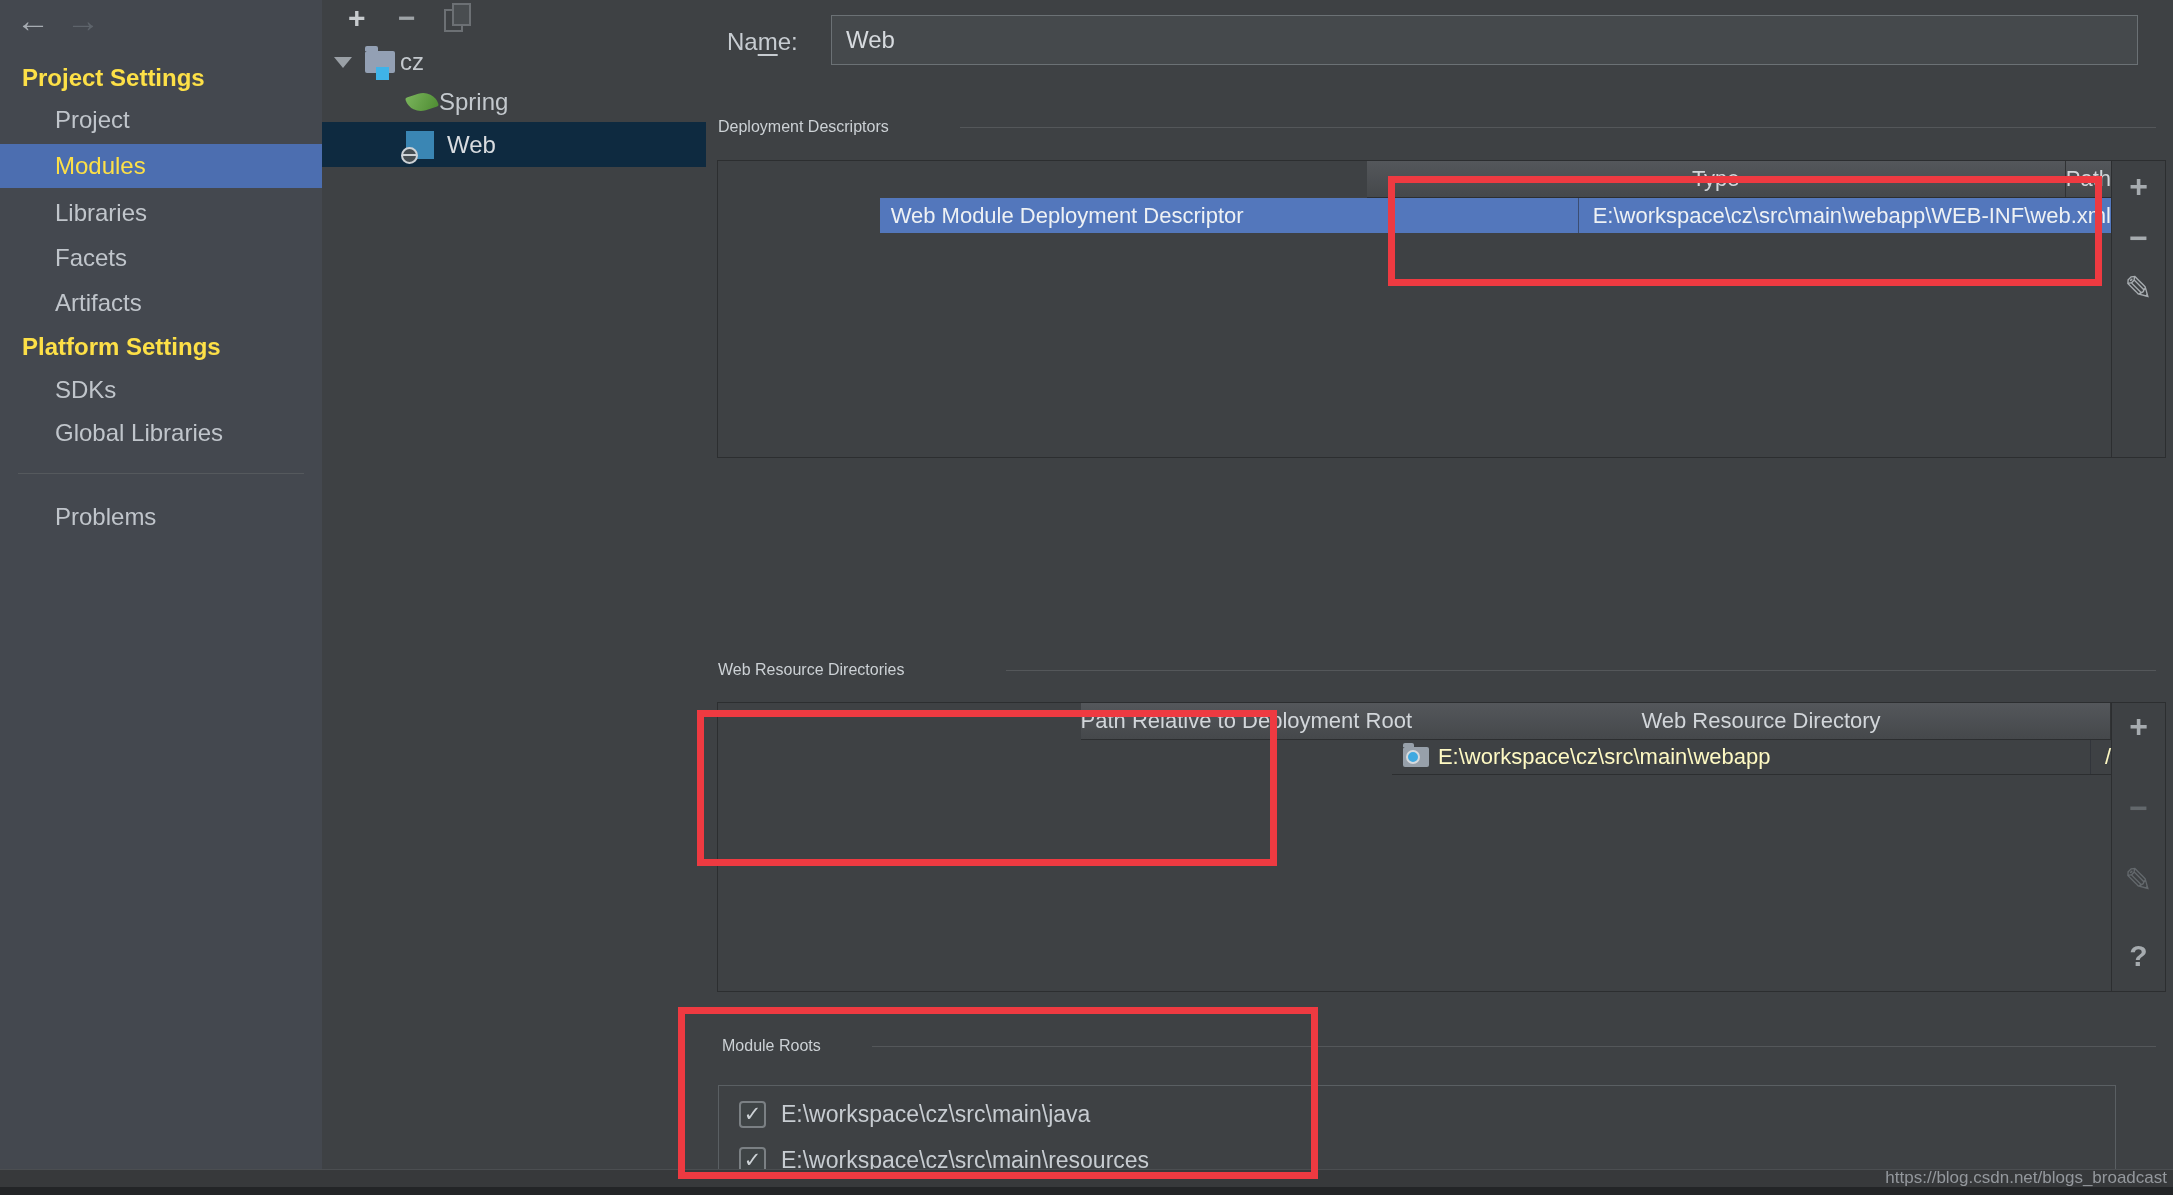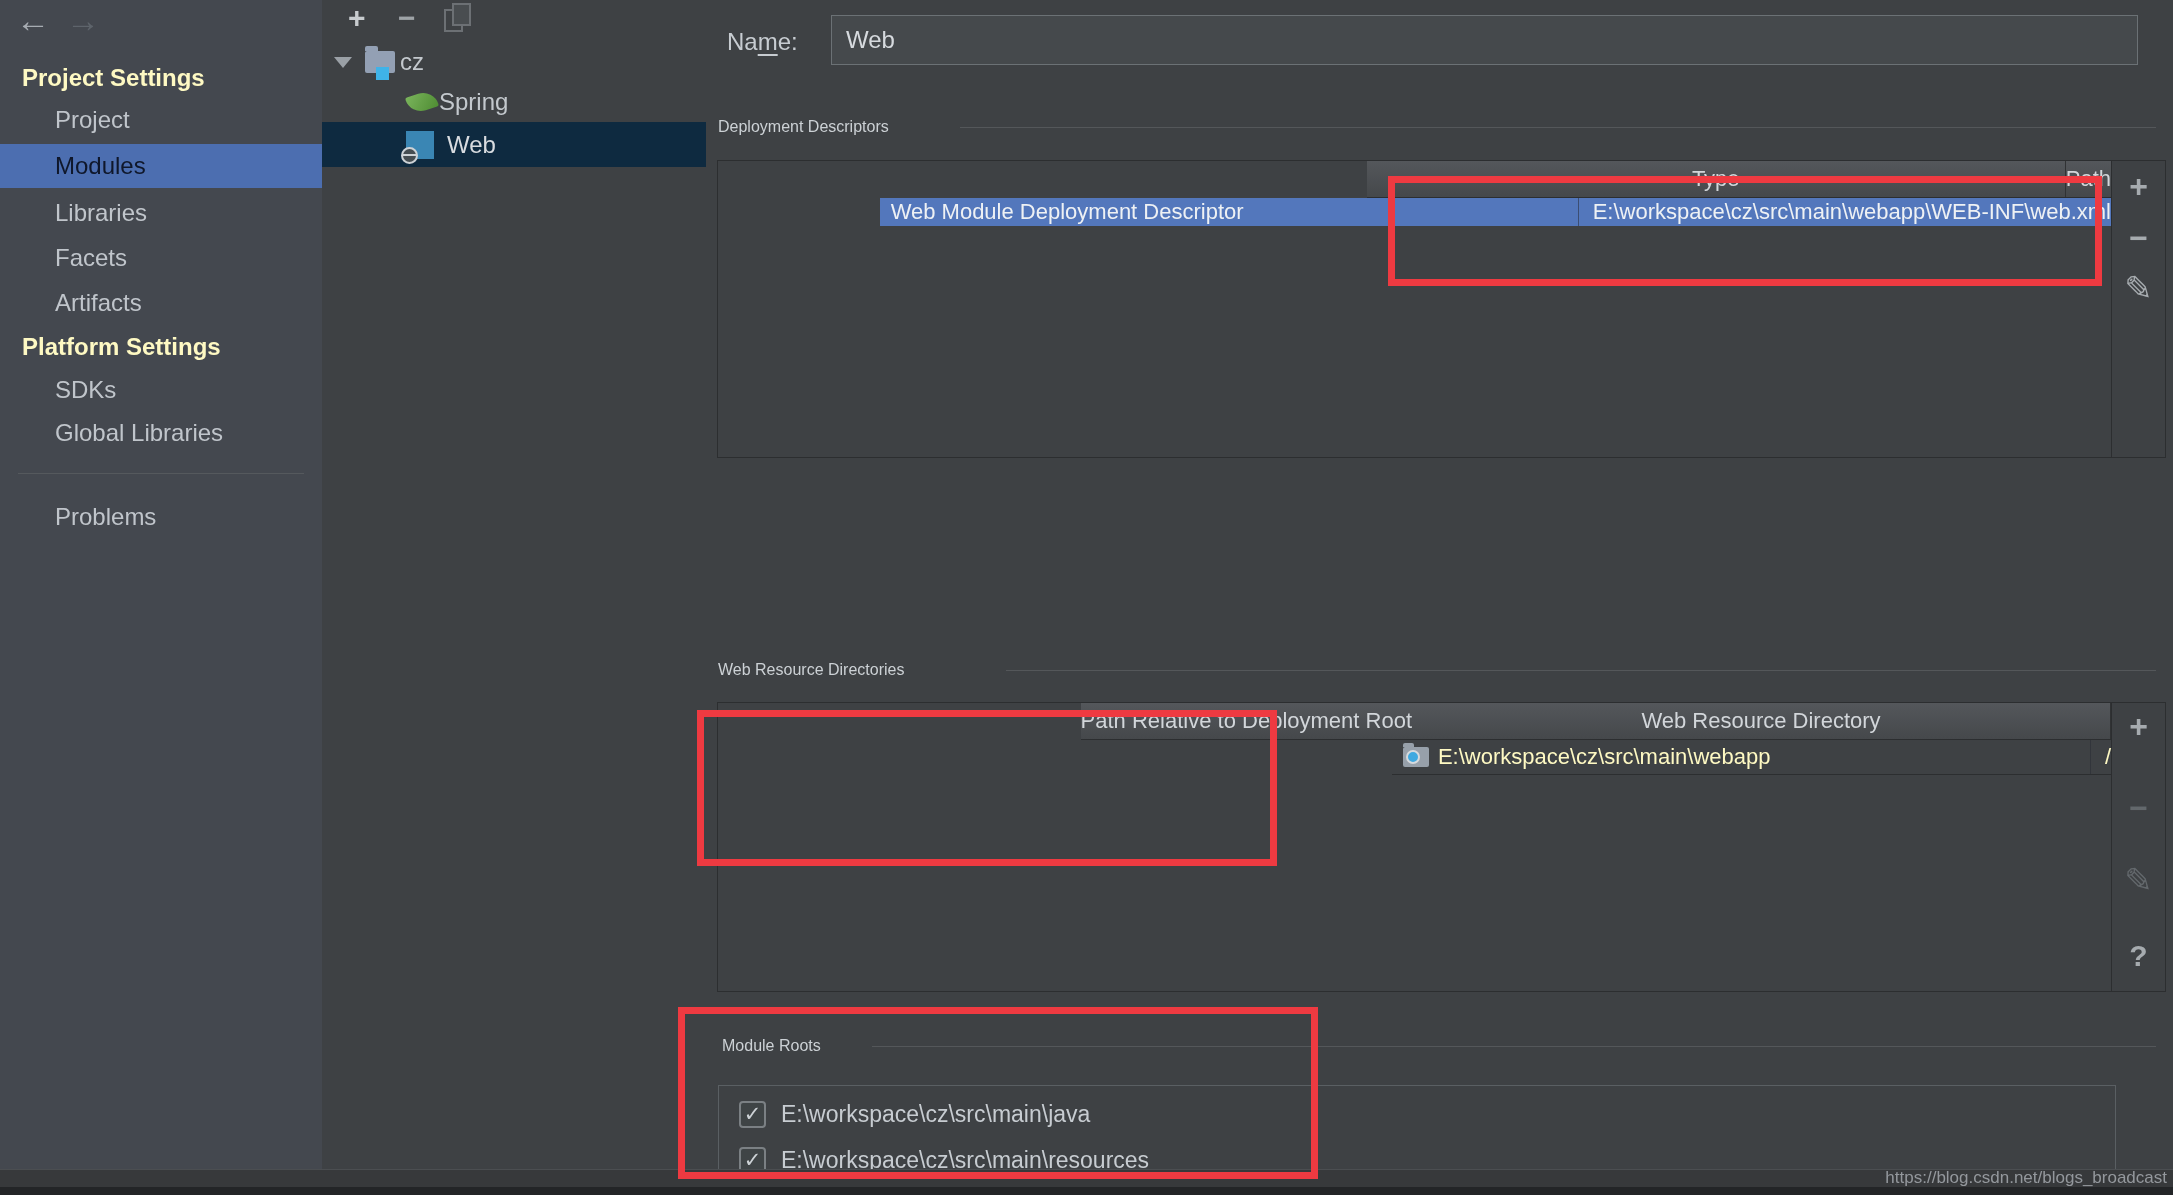--- a/index.html
+++ b/index.html
@@ -4,23 +4,23 @@
 <style>
   html,body{margin:0;padding:0;background:#2b2b2b;}
   #app{position:relative;width:2173px;height:1195px;background:#3e4144;overflow:hidden;
        font-family:"Liberation Sans","DejaVu Sans",sans-serif;color:#bdc2c7;}
   .abs{position:absolute;}
   
   .sidebar{left:0;top:0;width:322px;height:1169px;background:#44484f;border-right:1px solid #2e3033;}
   .navicon{position:absolute;top:0;font-size:34px;font-weight:bold;line-height:40px;}
   .navicon.back{left:16px;color:#a7acb2;}
   .navicon.fwd{left:66px;color:#5e646b;}
-  .sb-head{left:22px;height:28px;line-height:28px;font-size:24px;font-weight:bold;color:#fef9c3;white-space:nowrap;}
+  .sb-head{left:22px;height:28px;line-height:28px;font-size:24px;font-weight:bold;color:#fde047;white-space:nowrap;}
   .sb-item{left:0;width:322px;height:28px;line-height:28px;font-size:24px;color:#c0c5cb;padding-left:55px;box-sizing:border-box;white-space:nowrap;cursor:default;}
-  .sb-item.selected{background:var(--sidebar-selection,#4c6eb0);color:#0f172a;}
+  .sb-item.selected{background:var(--sidebar-selection,#4c6eb0);color:#fde047;}
   .sb-divider{left:18px;width:286px;height:1px;background:#55595d;}
   
   .tree{left:322px;top:0;width:384px;height:1169px;background:#3e4144;border-right:1px solid #303234;}
   .tree-toolbar-icon{position:absolute;top:2px;font-size:30px;line-height:32px;font-weight:bold;}
   .tree-row{position:absolute;left:0;width:384px;display:flex;align-items:center;font-size:24px;color:#c3c8cd;white-space:nowrap;}
   .tree-row.selected{background:var(--tree-selection,#0e2a40);color:#d8dce0;}
   .tri-down{width:0;height:0;border-left:9px solid transparent;border-right:9px solid transparent;border-top:11px solid #9aa0a6;}
   .folder-icon{width:30px;height:22px;background:#93a0b4;border-radius:2px;position:relative;}
   .folder-icon::before{content:"";position:absolute;top:-5px;left:0;width:13px;height:5px;background:#93a0b4;border-radius:2px 2px 0 0;}
   .folder-icon::after{content:"";position:absolute;left:11px;bottom:-7px;width:13px;height:13px;background:#3fb3e8;}
@@ -39,21 +39,21 @@
   .name-input{left:125px;top:15px;width:1307px;height:50px;background:#45494c;border:1px solid #6b7175;
       color:#d6dade;font-size:24px;padding:0 14px;box-sizing:border-box;font-family:inherit;}
   .sect-title{height:28px;line-height:28px;font-size:16px;color:#ccd1d5;white-space:nowrap;}
   .hline{height:1px;background:#54575a;}
   .panel{border:1px solid #2c2e30;display:flex;box-sizing:border-box;}
   .tablepart{width:1393px;display:flex;flex-direction:column;border-right:1px solid #2c2e30;align-items:flex-end;}
   .thead{display:flex;height:36px;background:linear-gradient(#54575b,#45484b);border-bottom:1px solid #2c2e30;flex:none;}
   .th{line-height:36px;text-align:center;font-size:22px;color:#d2d6da;box-sizing:border-box;}
   .th.first{width:699px;border-right:1px solid #303234;}
   .th.rest{flex:1;}
-  .trow{display:flex;height:28px;align-items:center;font-size:22px;flex:none;}
+  .trow{display:flex;height:35px;align-items:center;font-size:22px;flex:none;}
   .trow.selected{background:var(--table-selection,#5377bc);color:#eef1f4;}
   .trow .cell1{width:699px;padding-left:11px;box-sizing:border-box;border-right:1px solid rgba(40,44,52,.55);
       height:100%;display:flex;align-items:center;white-space:nowrap;overflow:hidden;}
   .trow .cell2{flex:1;padding-left:14px;display:flex;align-items:center;white-space:nowrap;}
   .trow.plain{height:34px;color:#fef9c3;border-bottom:1px solid #2c2e30;}
   .toolstrip{flex:1;position:relative;}
   .tool-icon{position:absolute;left:0;width:100%;text-align:center;font-size:32px;line-height:34px;color:#a6abaf;font-weight:bold;}
   .tool-icon.dim{color:#63686c;}
   .tool-icon.pencil{font-size:34px;font-weight:normal;}
   .res-icon{width:26px;height:20px;background:#97a0aa;border-radius:2px;position:relative;margin-right:9px;flex:none;}

